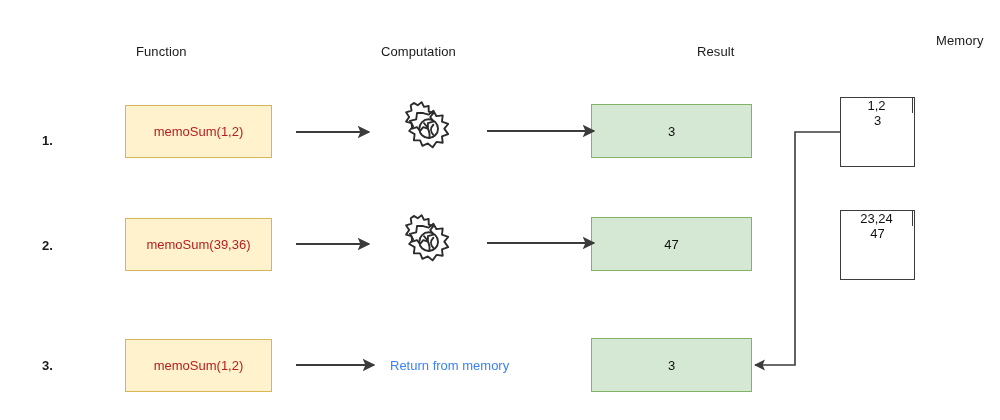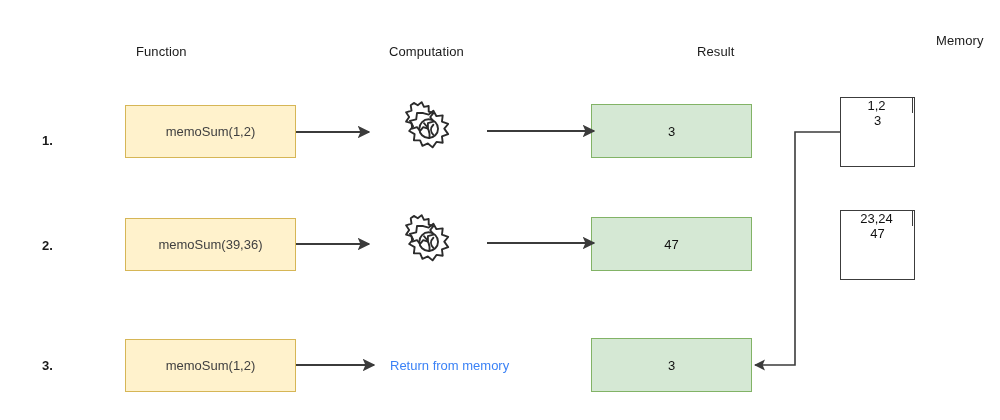--- a/index.html
+++ b/index.html
@@ -33,30 +33,30 @@
     position: absolute;
     font-size: 13px;
     font-weight: 600;
     color: #1a1a1a;
     white-space: nowrap;
   }
 
   
   .fn-box {
     position: absolute;
-    width: 171px;
+    width: 147px;
     height: 53px;
     background: #fff2cc;
     border: 1px solid #d6b656;
     box-sizing: border-box;
     display: flex;
     align-items: center;
     justify-content: center;
     font-size: 13px;
-    color: #404040;
+    color: #b91c1c;
     white-space: nowrap;
   }
 
   
   .res-box {
     position: absolute;
     width: 161px;
     height: 54px;
     background: #d5e8d4;
     border: 1px solid #82b366;
@@ -116,21 +116,21 @@
     pointer-events: none;
   }
 </style>
 </head>
 <body>
 
 <div id="canvas">
 
   <div class="col-header" style="left:136px; top:44px;">Function</div>
 
-  <div class="col-header" style="left:381px; top:44px;margin-left:8px;">Computation</div>
+  <div class="col-header" style="left:381px; top:44px;">Computation</div>
 
   <div class="col-header" style="left:697px; top:44px;">Result</div>
 
   <div class="col-header" style="left:936px; top:33px;">Memory</div>
 
   <div class="row-index" style="left:42px; top:133px;">1.</div>
 
   <div class="fn-box" style="left:125px; top:105px;">
     <span>memoSum(1,2)</span>
   </div>

